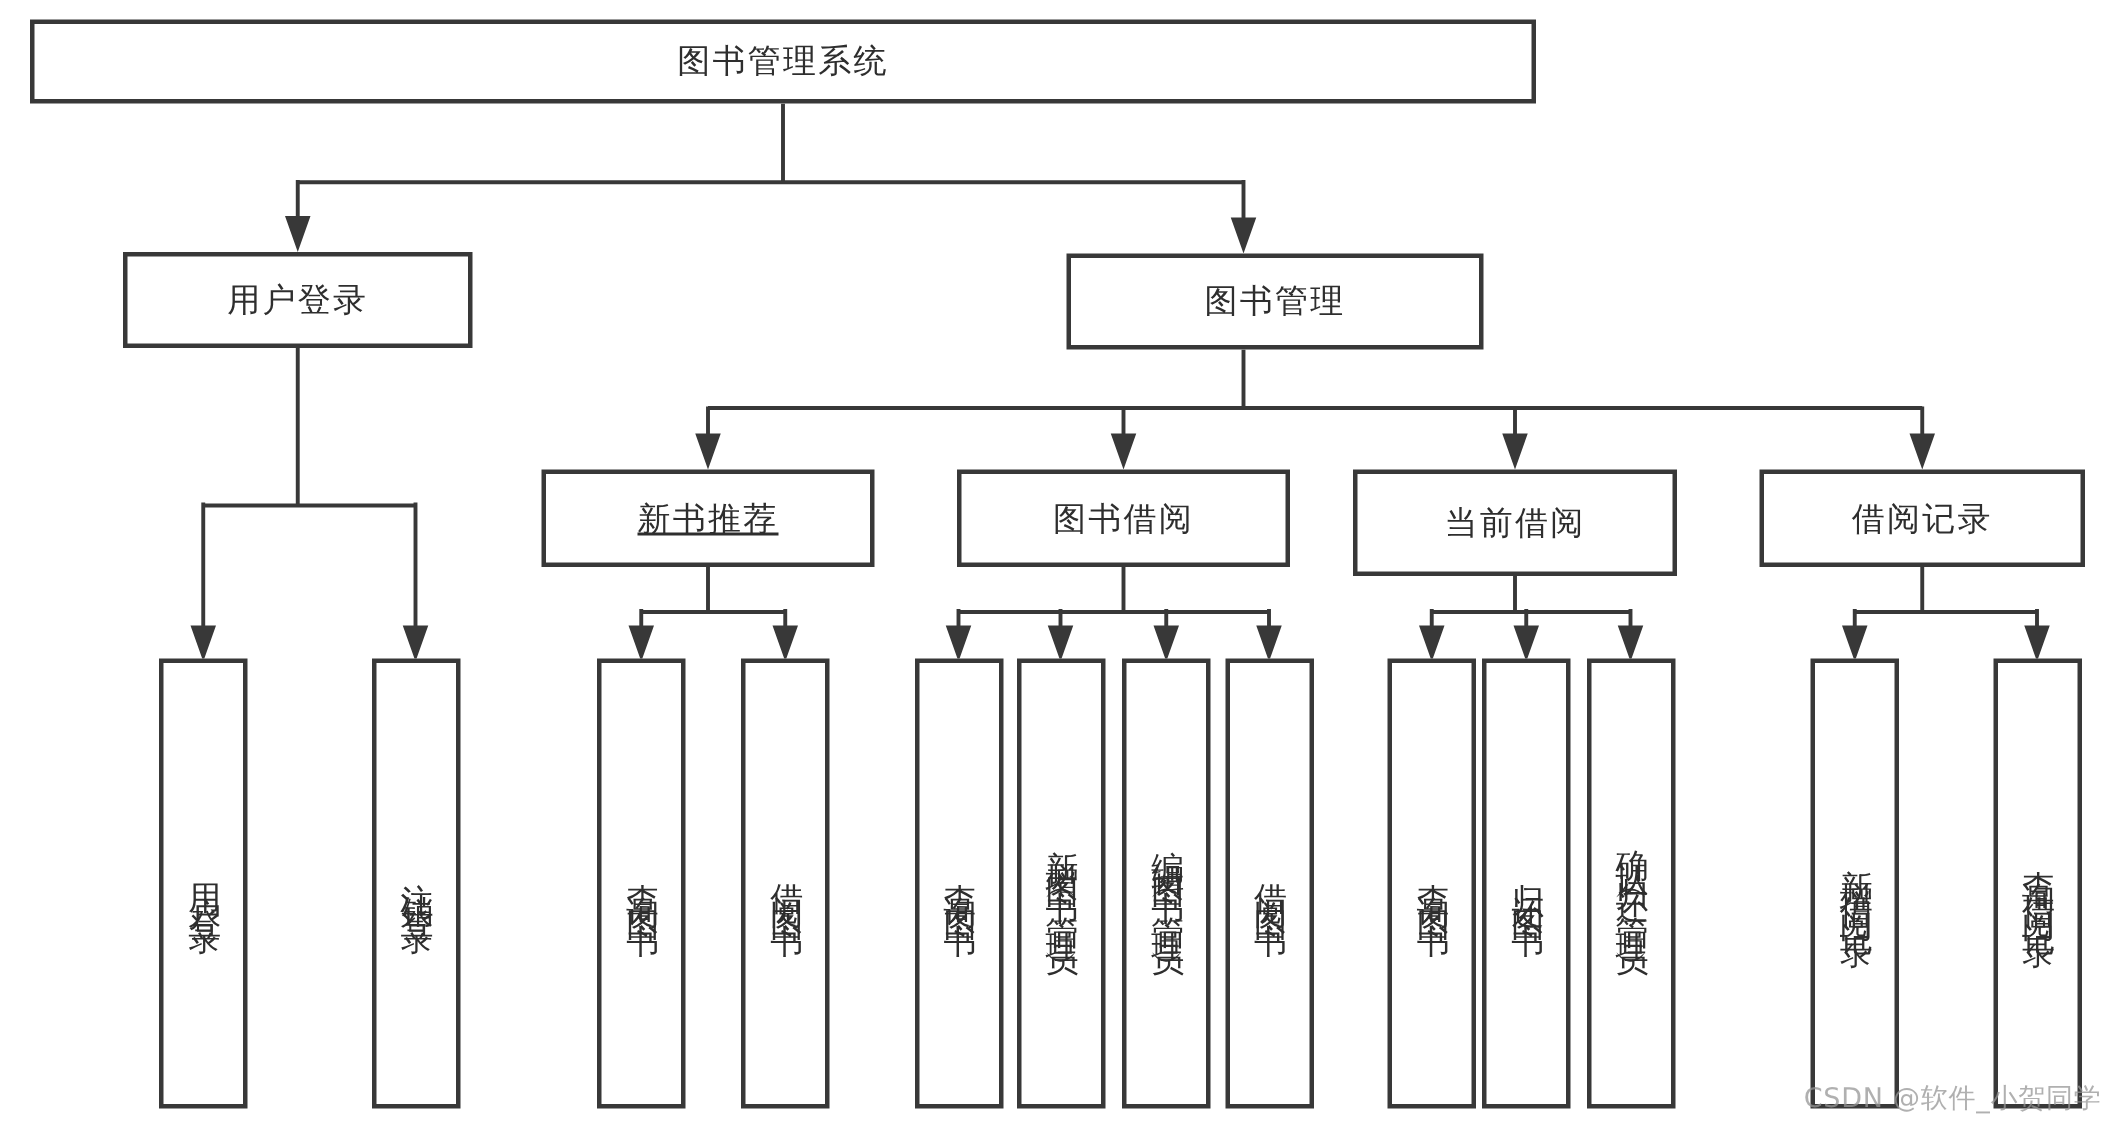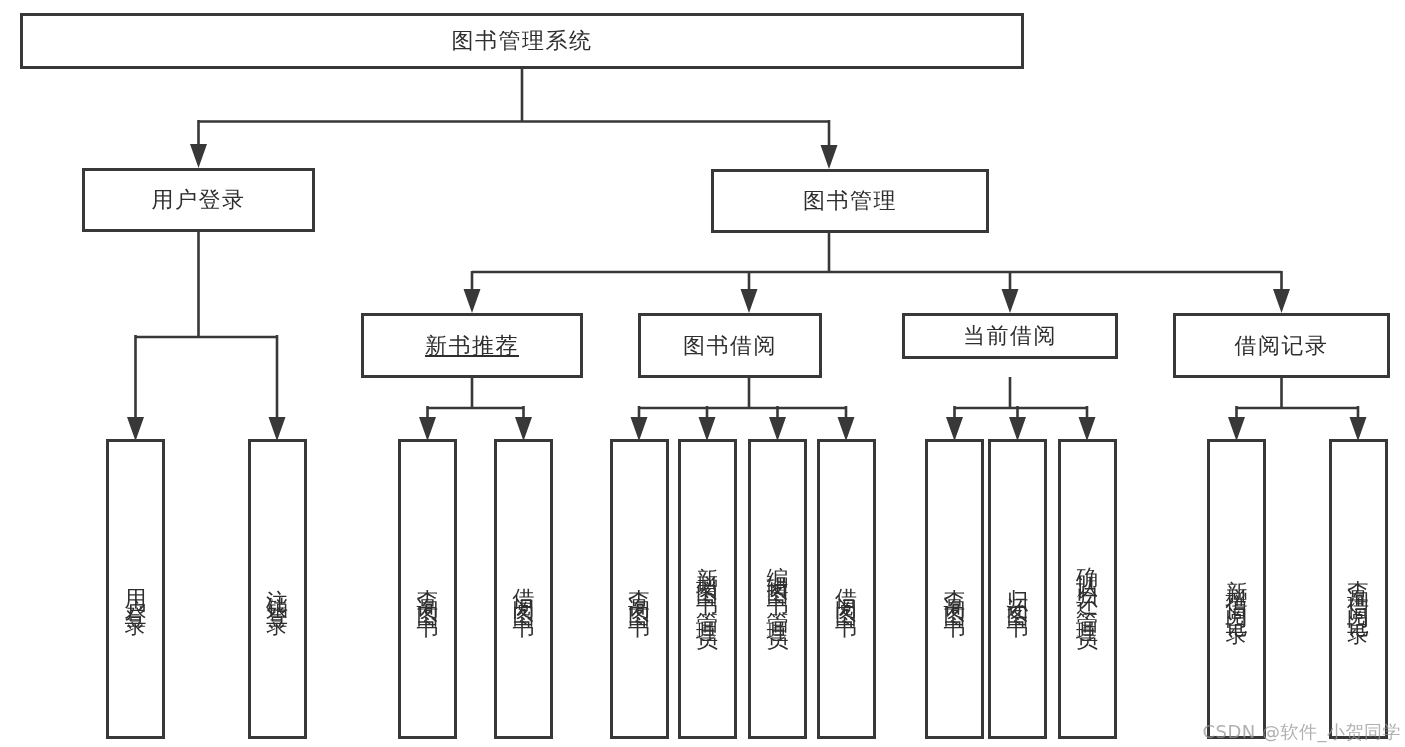--- a/index.html
+++ b/index.html
@@ -118,24 +118,24 @@
   <div class="node" style="left:82px; top:168px; width:233px; height:64px;">
     <span class="h-label">用户登录</span>
   </div>
   <div class="node" style="left:711px; top:169px; width:278px; height:64px;">
     <span class="h-label">图书管理</span>
   </div>
 
   <div class="node" style="left:361px; top:313px; width:222px; height:65px;text-decoration:underline;">
     <span class="h-label">新书推荐</span>
   </div>
-  <div class="node" style="left:638px; top:313px; width:184px; height:65px;text-align:center;">
+  <div class="node" style="left:638px; top:313px; width:222px; height:65px;text-align:center;">
     <span class="h-label">图书借阅</span>
   </div>
-  <div class="node" style="left:902px; top:313px; width:216px; height:46px;">
+  <div class="node" style="left:902px; top:313px; width:216px; height:71px;">
     <span class="h-label">当前借阅</span>
   </div>
   <div class="node" style="left:1173px; top:313px; width:217px; height:65px;">
     <span class="h-label">借阅记录</span>
   </div>
 
   <div class="node v-node" style="left:106px; top:439px; width:59px; height:300px;">
     <span class="v-label">用户登录</span>
   </div>
   <div class="node v-node" style="left:247.5px; top:439px; width:59px; height:300px;">

